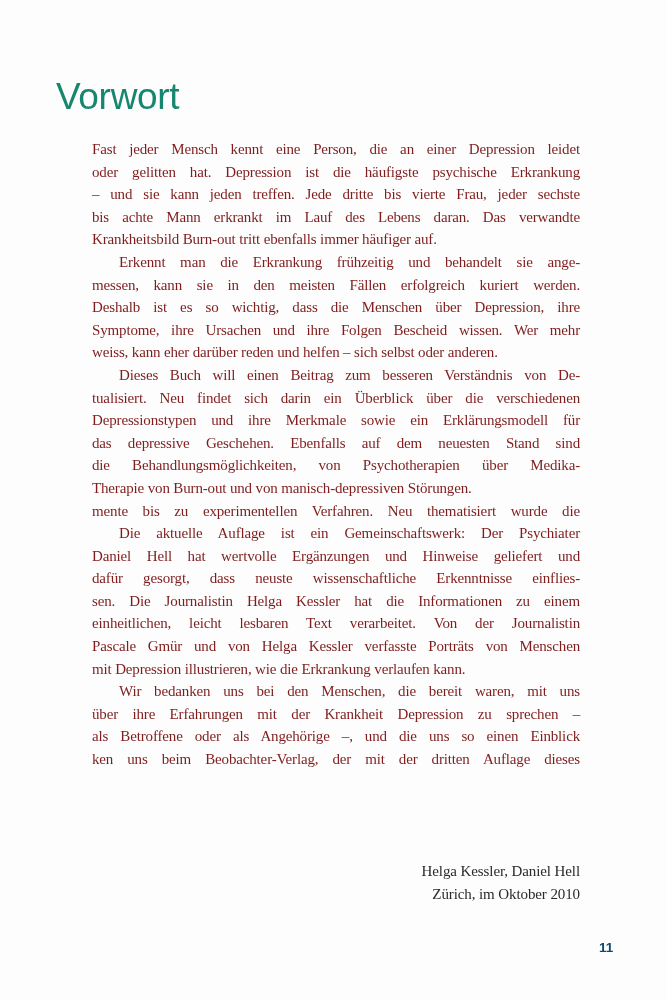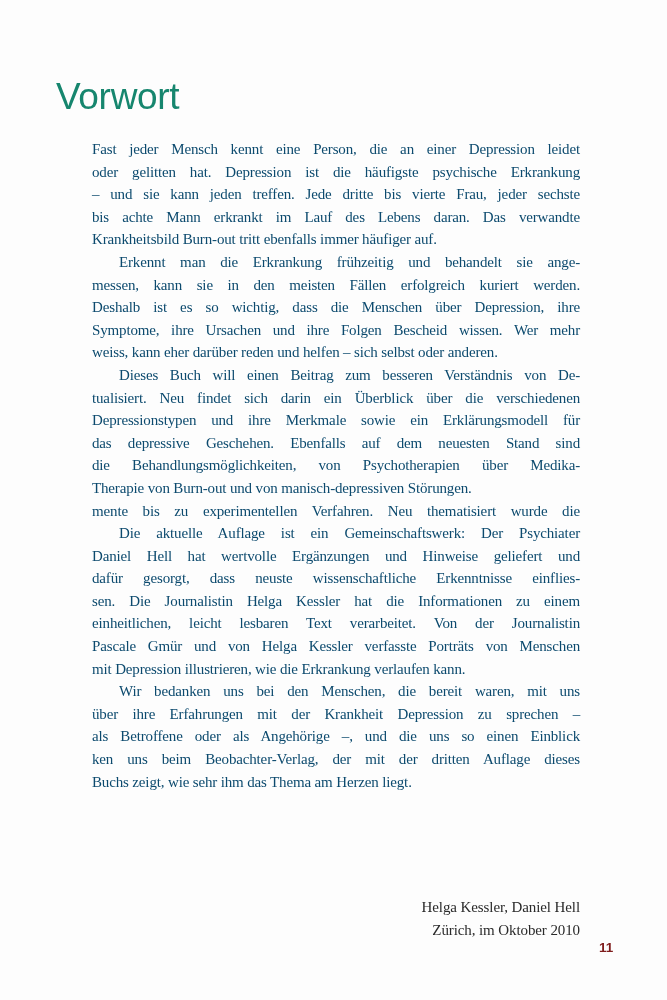--- a/index.html
+++ b/index.html
@@ -41,21 +41,21 @@
   }
   .line.last {
     text-align-last: left;
   }
   .line.indent {
     padding-left: 27px;
   }
   .signature {
     position: absolute;
     left: 92px;
-    top: 896px;
+    top: 860px;
     width: 488px;
     text-align: right;
     font-size: 15px;
     line-height: 23px;
     letter-spacing: -0.1px;
   }
   .page-number {
     position: absolute;
     top: 940px;
     left: 599px;
@@ -63,21 +63,21 @@
     font-size: 13.5px;
     font-weight: bold;
   }
 </style>
 </head>
 <body>
 
 <div class="page" style="background: rgb(253, 253, 253);">
   <h1 class="page-title" style="color: rgb(22, 134, 110);">Vorwort</h1>
 
-  <div class="body-text" style="color: #0c4a6e;">
+  <div class="body-text" style="color: #7f1d1d;">
       <div class="line">Fast jeder Mensch kennt eine Person, die an einer Depression leidet</div>
       <div class="line">oder gelitten hat. Depression ist die häufigste psychische Erkrankung</div>
       <div class="line">– und sie kann jeden treffen. Jede dritte bis vierte Frau, jeder sechste</div>
       <div class="line">bis achte Mann erkrankt im Lauf des Lebens daran. Das verwandte</div>
       <div class="line last">Krankheitsbild Burn-out tritt ebenfalls immer häufiger auf.</div>
       <div class="line indent">Erkennt man die Erkrankung frühzeitig und behandelt sie ange-</div>
       <div class="line">messen, kann sie in den meisten Fällen erfolgreich kuriert werden.</div>
       <div class="line">Deshalb ist es so wichtig, dass die Menschen über Depression, ihre</div>
       <div class="line">Symptome, ihre Ursachen und ihre Folgen Bescheid wissen. Wer mehr</div>
       <div class="line last">weiss, kann eher darüber reden und helfen – sich selbst oder anderen.</div>
@@ -92,22 +92,21 @@
       <div class="line">Daniel Hell hat wertvolle Ergänzungen und Hinweise geliefert und</div>
       <div class="line">dafür gesorgt, dass neuste wissenschaftliche Erkenntnisse einflies-</div>
       <div class="line">sen. Die Journalistin Helga Kessler hat die Informationen zu einem</div>
       <div class="line">einheitlichen, leicht lesbaren Text verarbeitet. Von der Journalistin</div>
       <div class="line">Pascale Gmür und von Helga Kessler verfasste Porträts von Menschen</div>
       <div class="line last">mit Depression illustrieren, wie die Erkrankung verlaufen kann.</div>
       <div class="line indent">Wir bedanken uns bei den Menschen, die bereit waren, mit uns</div>
       <div class="line">über ihre Erfahrungen mit der Krankheit Depression zu sprechen –</div>
       <div class="line">als Betroffene oder als Angehörige –, und die uns so einen Einblick</div>
       <div class="line">ken uns beim Beobachter-Verlag, der mit der dritten Auflage dieses</div>
-      <div class="line last">Buchs zeigt, wie sehr ihm das Thema am Herzen liegt.</div>
     </div>
 
   <div class="signature" style="color: rgb(42, 42, 42);">
     <div>Helga Kessler, Daniel Hell</div>
     <div>Zürich, im Oktober 2010</div>
   </div>
 
-  <div class="page-number" style="color: #7f1d1d;">11</div>
+  <div class="page-number" style="color: #0c4a6e;">11</div>
 </div>
 
 </body></html>

